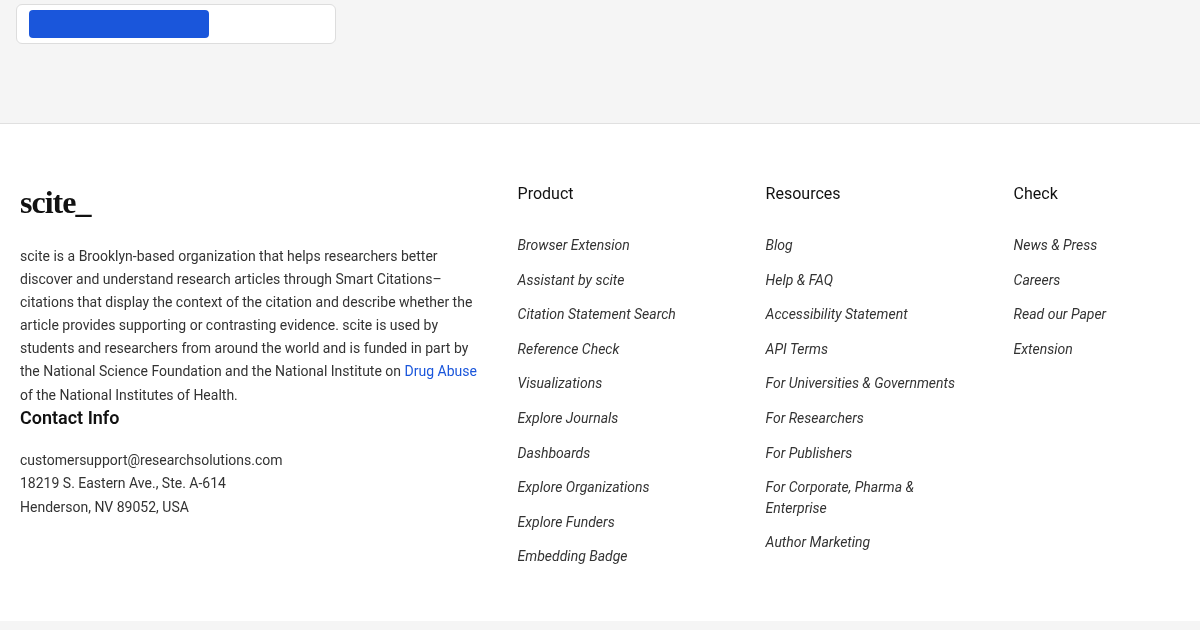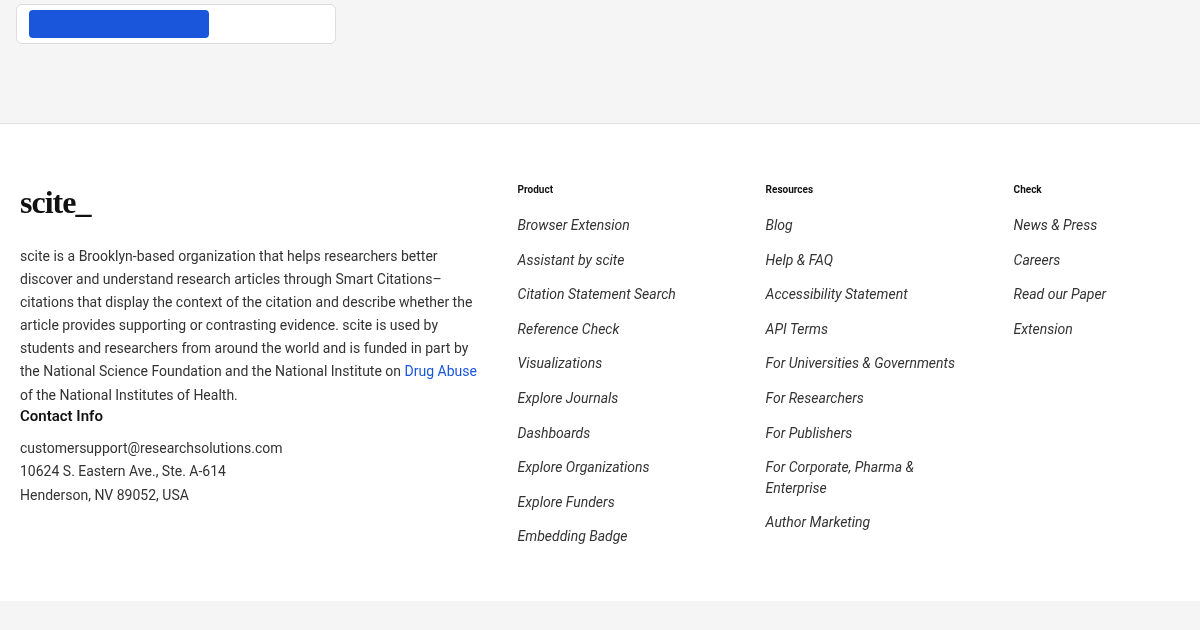--- a/index.html
+++ b/index.html
@@ -46,37 +46,37 @@
       color: #333333;
       line-height: 1.65;
     }
 
     .brand-description a {
       color: #1a56db;
       text-decoration: none;
     }
 
     .contact-heading {
-      font-size: 15px;
+      font-size: 18px;
       font-weight: 600;
       color: #111111;
-      margin-bottom: 12px;
+      margin-bottom: 21px;
     }
 
     .contact-info {
       font-size: 14px;
       color: #333333;
       line-height: 1.7;
     }
 
     .footer-col-heading {
-      font-size: 10px;
-      font-weight: 700;
+      font-size: 16px;
+      font-weight: 400;
       color: #111111;
-      margin-bottom: 20px;
+      margin-bottom: 32px;
     }
 
     .footer-links {
       list-style: none;
     }
 
     .footer-links li {
       margin-bottom: 14px;
       font-style: italic;
     }
@@ -128,21 +128,21 @@
   <div class="footer-inner">
 
     <div class="footer-brand">
       <div class="brand-logo">scite_</div>
       <p class="brand-description">
         scite is a Brooklyn-based organization that helps researchers better discover and understand research articles through Smart Citations–citations that display the context of the citation and describe whether the article provides supporting or contrasting evidence. scite is used by students and researchers from around the world and is funded in part by the National Science Foundation and the National Institute on <a>Drug Abuse</a> of the National Institutes of Health.
       </p>
       <div class="contact-heading">Contact Info</div>
       <div class="contact-info">
         <div>customersupport@researchsolutions.com</div>
-        <div>10624 S. Eastern Ave., Ste. A-614</div>
+        <div>18219 S. Eastern Ave., Ste. A-614</div>
         <div>Henderson, NV 89052, USA</div>
       </div>
     </div>
 
     <div class="footer-col">
       <div class="footer-col-heading">Product</div>
       <ul class="footer-links">
         <li><a>Browser Extension</a></li>
         <li><a>Assistant by scite</a></li>
         <li><a>Citation Statement Search</a></li>

